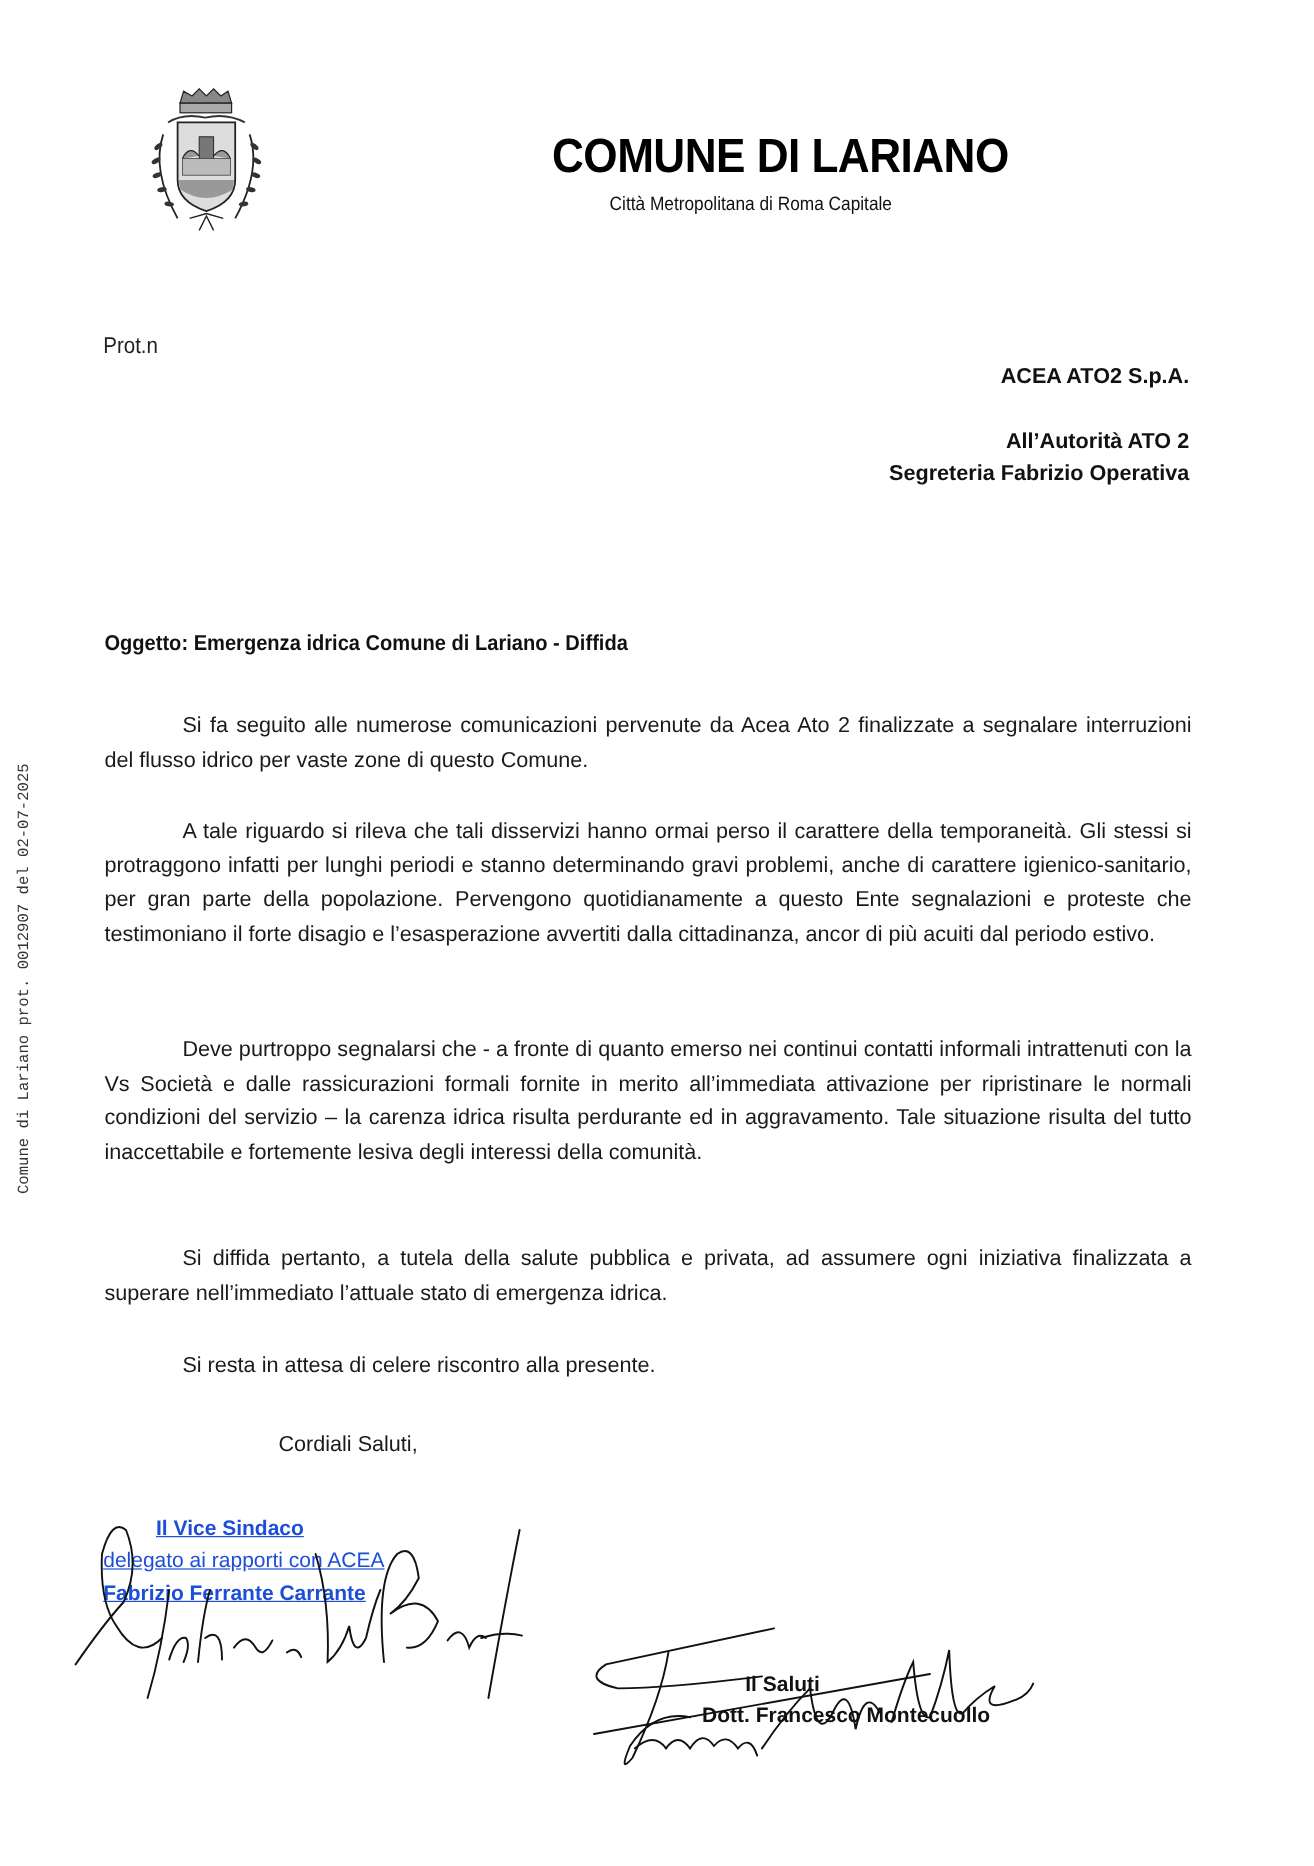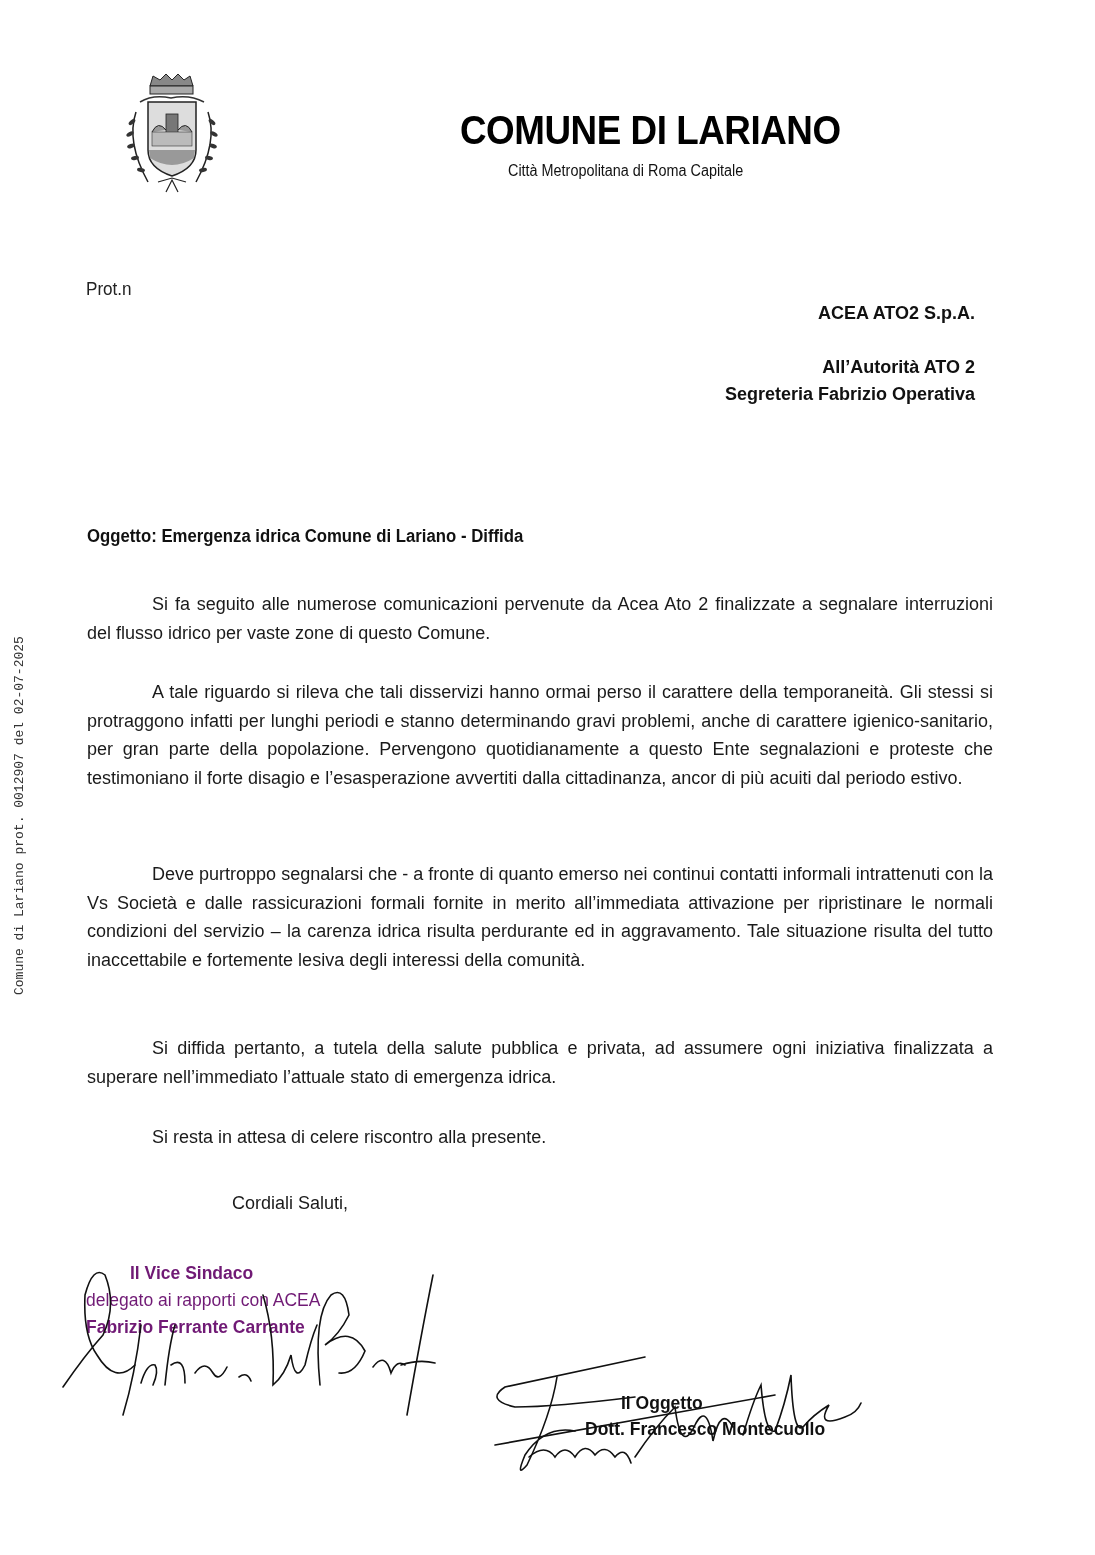--- a/index.html
+++ b/index.html
@@ -14,21 +14,21 @@
     font-weight: bold; font-size: 40px; letter-spacing: -0.5px; color: #000;
     transform: scaleX(0.92); transform-origin: left top; white-space: nowrap;
   }
   .subtitle {
     left: 508px; top: 162px; font-size: 16px; color: #111;
     transform: scaleX(0.9); transform-origin: left top; white-space: nowrap;
   }
   .prot { left: 86px; top: 278px; font-size: 19px; color: #222;
     transform: scaleX(0.9); transform-origin: left top; }
   .recipients {
-    right: 120px; top: 300px; text-align: right;
+    right: 104px; top: 300px; text-align: right;
     font-family: "Liberation Sans", sans-serif; font-size: 18px; line-height: 27px; color: #111;
   }
   .recipients .bold { font-weight: bold; }
   .recipients .link { text-decoration: underline; color: #111; cursor: pointer; }
   .recipients .gap { height: 27px; }
   .vertical-stamp {
     left: 12px; top: 995px; transform-origin: left top; transform: rotate(-90deg);
     font-family: "Liberation Mono", monospace; font-size: 13px; color: #333; white-space: nowrap;
   }
   .subject { left: 87px; top: 526px; font-weight: bold; font-size: 18px; color: #111;
@@ -36,21 +36,21 @@
   .body-text {
     left: 87px; width: 906px; font-size: 18px; line-height: 28.5px; color: #1a1a1a;
     text-align: justify; text-indent: 65px;
   }
   .p1 { top: 590px; }
   .p2 { top: 678px; }
   .p3 { top: 860px; }
   .p4 { top: 1034px; }
   .p5 { top: 1123px; }
   .closing { left: 232px; top: 1193px; font-size: 18px; color: #1a1a1a; }
-  .sig-block { left: 86px; top: 1260px; font-size: 17.5px; line-height: 27px; color: #701a75; }
+  .sig-block { left: 86px; top: 1260px; font-size: 17.5px; line-height: 27px; color: #1d4ed8; text-decoration: underline; }
   .sig-block .l1 { padding-left: 44px; font-weight: bold; }
   .sig-block .l3 { font-weight: bold; }
   .mayor-block { left: 611px; top: 1390px; font-size: 17.5px; line-height: 26px; color: #111; }
   .mayor-block .l1 { padding-left: 10px; font-weight: bold; }
   .mayor-block .l2 { padding-left: -10px; margin-left: -26px; font-weight: bold; }
   svg.sig { position: absolute; overflow: visible; }
 </style>
 </head>
 <body>
 
@@ -123,21 +123,21 @@
     <path d="M140 118 Q150 104 158 118 Q164 128 172 112"></path>
     <path d="M184 122 Q192 116 196 126"></path>
     <path d="M208 40 Q220 80 218 130 Q230 120 236 100 Q240 130 250 110 Q256 84 262 70"></path>
     <path d="M265 130 Q258 60 276 40 Q290 30 294 60 Q284 80 270 90 Q296 70 310 96 Q300 120 284 118"></path>
     <path d="M318 112 Q330 96 336 118 Q342 104 350 110"></path>
     <path d="M378 20 Q366 80 352 160 M346 110 Q364 104 380 108"></path>
   </g>
 </svg>
 
 <div class="abs mayor-block">
-  <div class="l1">Il Oggetto</div>
+  <div class="l1">Il Saluti</div>
   <div class="l2">Dott. Francesco Montecuollo</div>
 </div>
 
 <svg class="sig" style="left:485px;top:1345px;width:380px;height:140px" viewBox="0 0 380 140">
   <g fill="none" stroke="#111" stroke-width="1.6" stroke-linecap="round">
     <path d="M160 12 L20 42 Q0 55 30 62 Q70 62 150 52"></path>
     <path d="M72 32 Q66 70 42 120 Q30 134 40 110 Q60 80 90 86"></path>
     <path d="M10 100 L290 50"></path>
     <path d="M44 112 Q60 98 70 112 Q80 98 90 112 Q100 96 110 110 Q120 98 130 112 Q140 100 146 118"></path>
     <path d="M150 112 Q170 82 190 62 Q196 110 210 80 Q222 56 228 96 Q236 60 248 82"></path>

